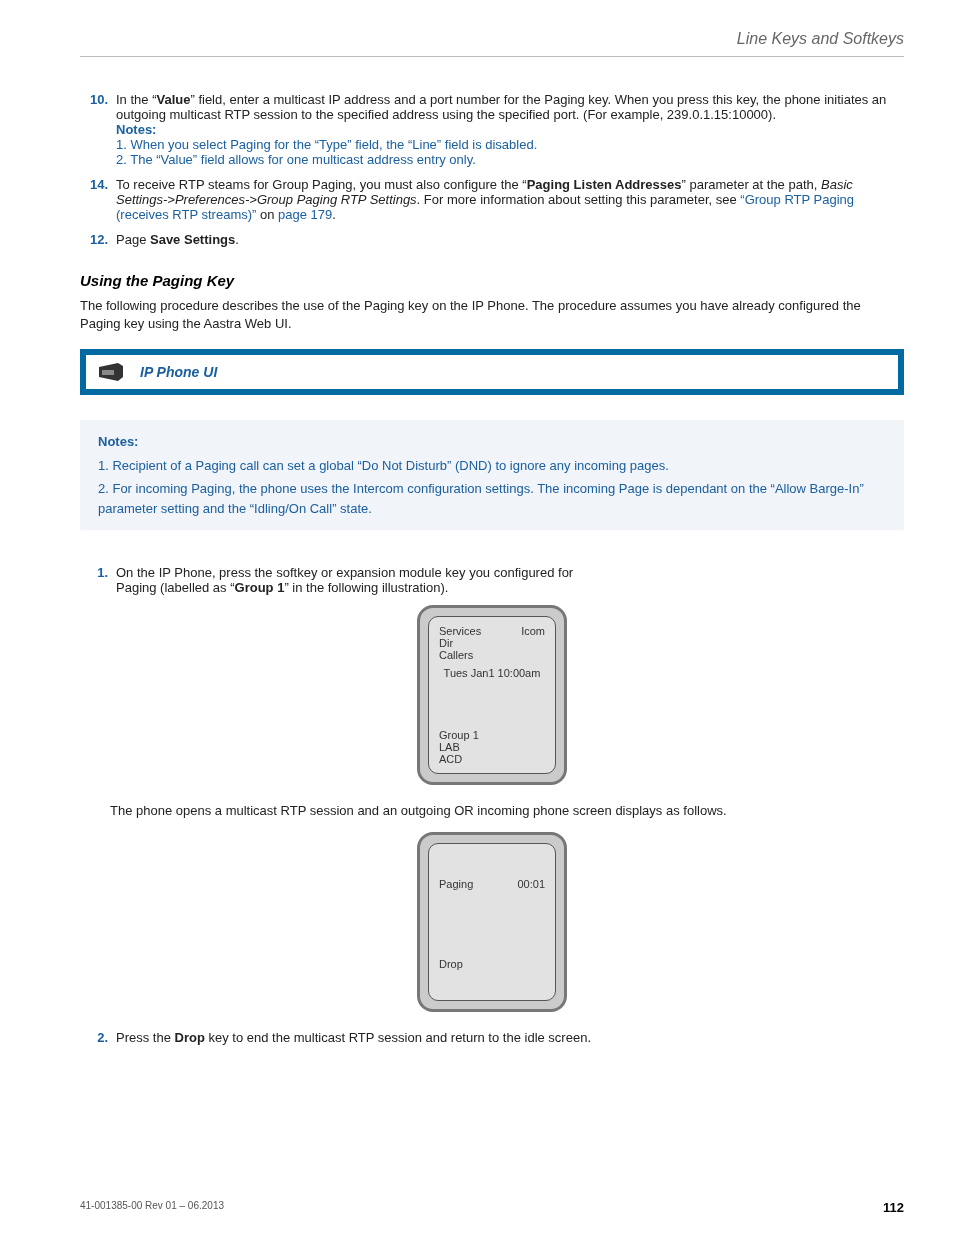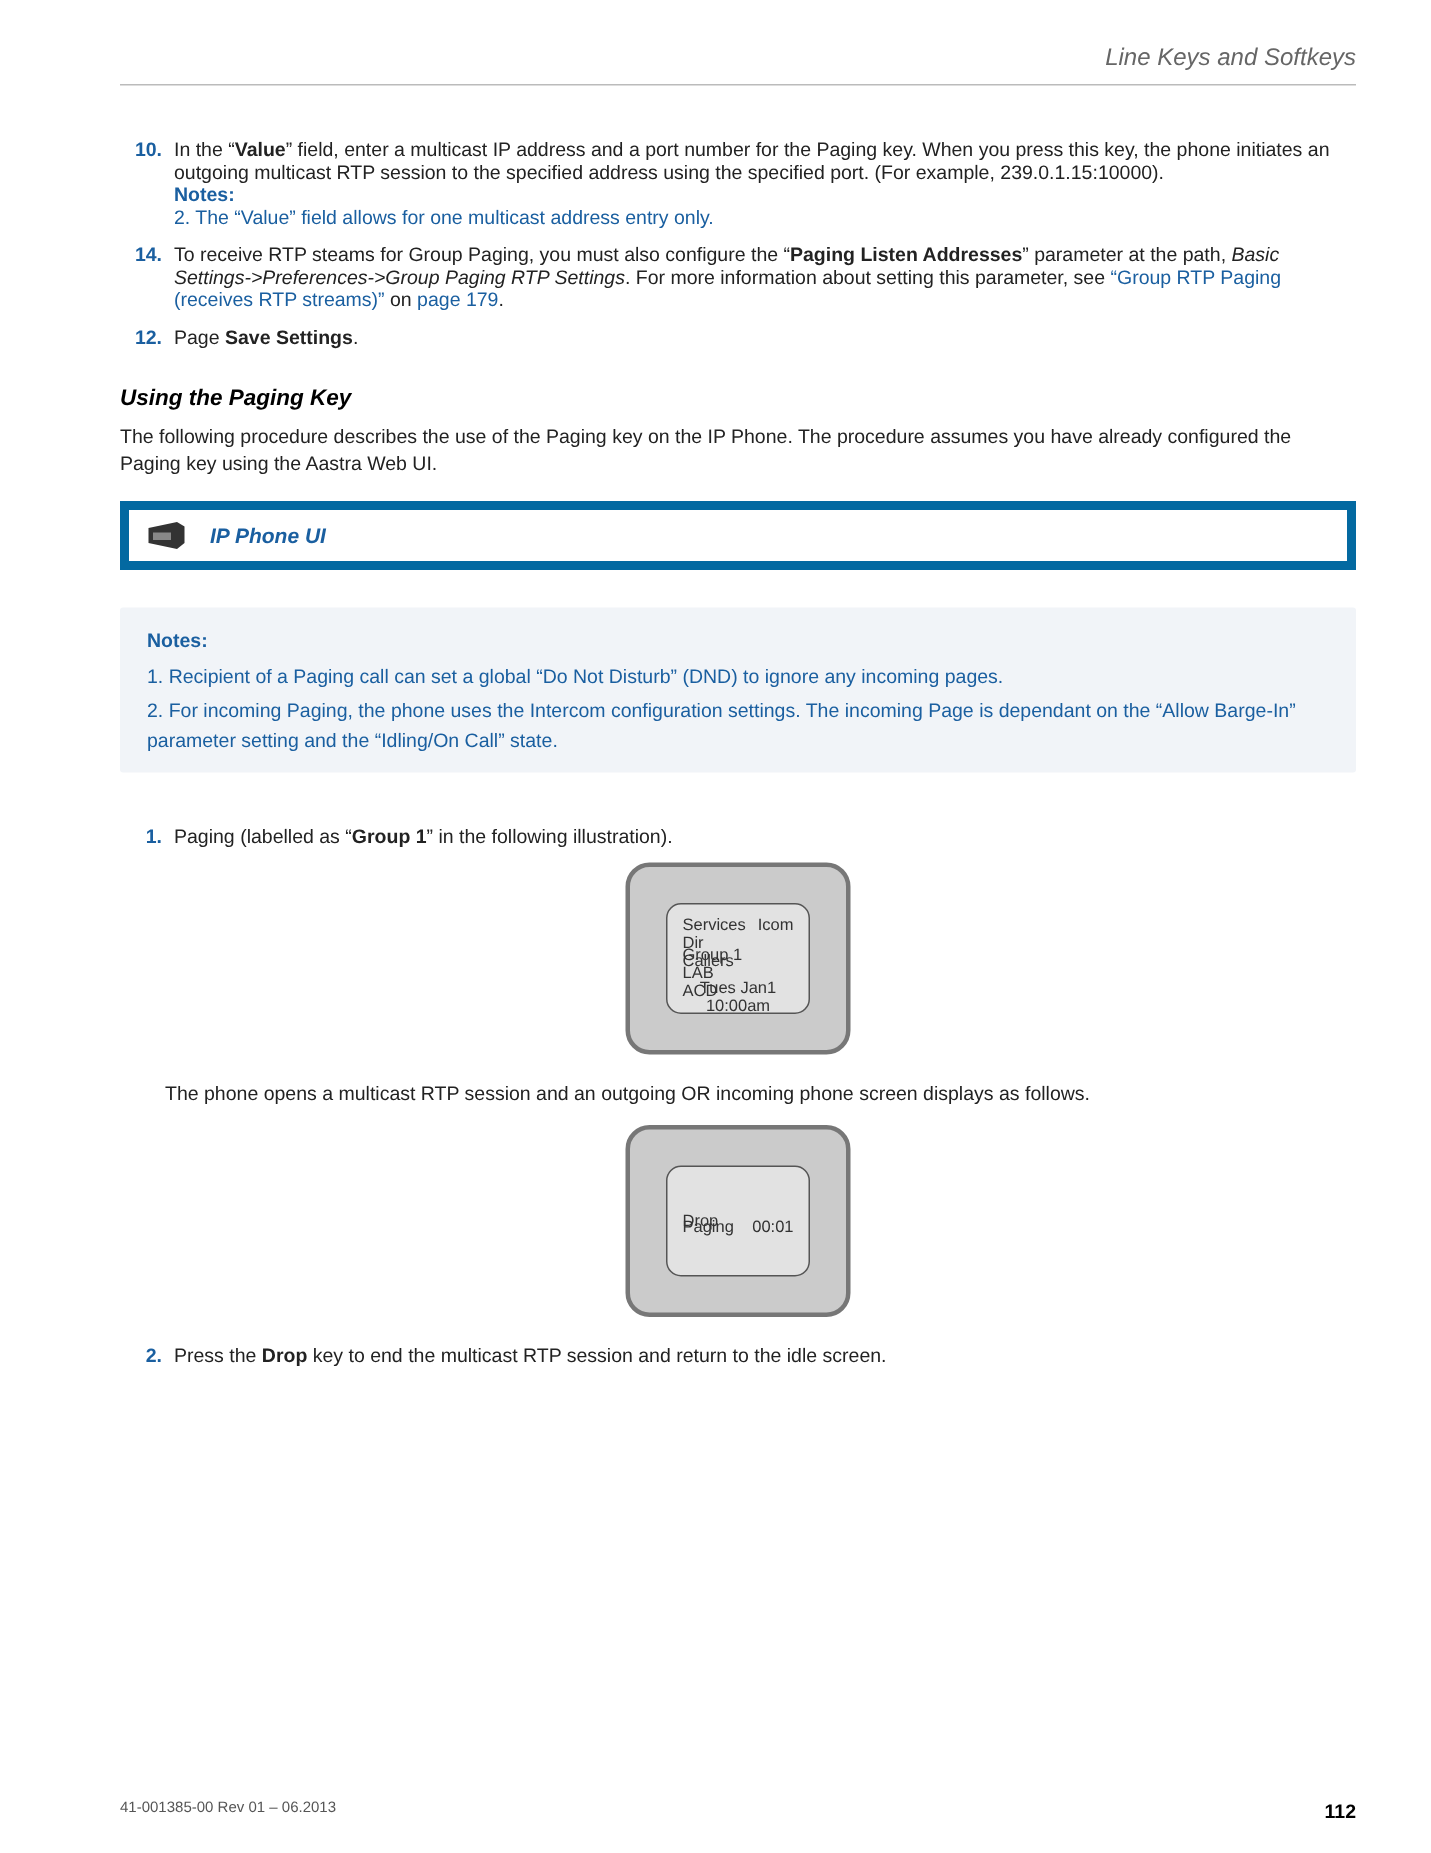--- a/index.html
+++ b/index.html
@@ -83,26 +83,26 @@
     padding: 12px 18px;
     border-radius: 2px;
     margin: 0 0 35px 0;
     line-height: 1.5;
   }
   .notes-box .notes-title { color: #1a5fa0; font-weight: bold; }
   .notes-box .note-line  { color: #1a5fa0; margin-top: 4px; }
 
   .screen-wrap { display:flex; justify-content:center; margin: 10px 0 18px 0; }
   .phone-screen {
-    width: 150px; height: 128px;
+    width: 150px; height: 180px;
     border: 3px solid #777;
     border-radius: 16px;
     background: #cbcbcb;
     position: relative;
-    padding: 24px;
+    padding: 8px;
     box-sizing: border-box;
   }
   .phone-inner {
     width: 100%; height: 100%;
     border: 1px solid #555;
     border-radius: 10px;
     background: #e2e2e2;
     padding: 8px 10px;
     box-sizing: border-box;
     font-size: 11px;
@@ -132,20 +132,21 @@
 
 <div class="page">
 
   <div class="header">Line Keys and Softkeys</div>
 
   <div class="step">
     <div class="step-num">10.</div>
     <div class="step-body">
       <span>In the “</span><span class="bold">Value</span><span>” field, enter a multicast IP address and a port number for the Paging key. When you press this key, the phone initiates an outgoing multicast RTP session to the specified address using the specified port. (For example, 239.0.1.15:10000).</span>
       <div><span class="blue-note-label">Notes:</span></div>
+      <div class="blue-note-text">1. When you select Paging for the “Type” field, the “Line” field is disabled.</div>
       <div class="blue-note-text">2. The “Value” field allows for one multicast address entry only.</div>
     </div>
   </div>
 
   <div class="step">
     <div class="step-num">14.</div>
     <div class="step-body">
       <span>To receive RTP steams for Group Paging, you must also configure the “</span><span class="bold">Paging Listen Addresses</span><span>” parameter at the path, </span><span class="italic">Basic Settings-&gt;Preferences-&gt;Group Paging RTP Settings</span><span>. For more information about setting this parameter, see </span><span class="link-text">“Group RTP Paging (receives RTP streams)”</span><span> on </span><span class="link-text">page 179</span><span>.</span>
     </div>
   </div>
@@ -172,20 +173,21 @@
 
   <div class="notes-box">
     <div class="notes-title">Notes:</div>
     <div class="note-line">1. Recipient of a Paging call can set a global “Do Not Disturb” (DND) to ignore any incoming pages.</div>
     <div class="note-line">2. For incoming Paging, the phone uses the Intercom configuration settings. The incoming Page is dependant on the “Allow Barge-In” parameter setting and the “Idling/On Call” state.</div>
   </div>
 
   <div class="step">
     <div class="step-num">1.</div>
     <div class="step-body">
+      <div>On the IP Phone, press the softkey or expansion module key you configured for</div>
       <div>
         <span>Paging (labelled as “</span><span class="bold">Group 1</span><span>” in the following illustration).</span>
       </div>
     </div>
   </div>
 
   <div class="screen-wrap">
     <div class="phone-screen">
       <div class="phone-inner">
         <div class="row-top">

